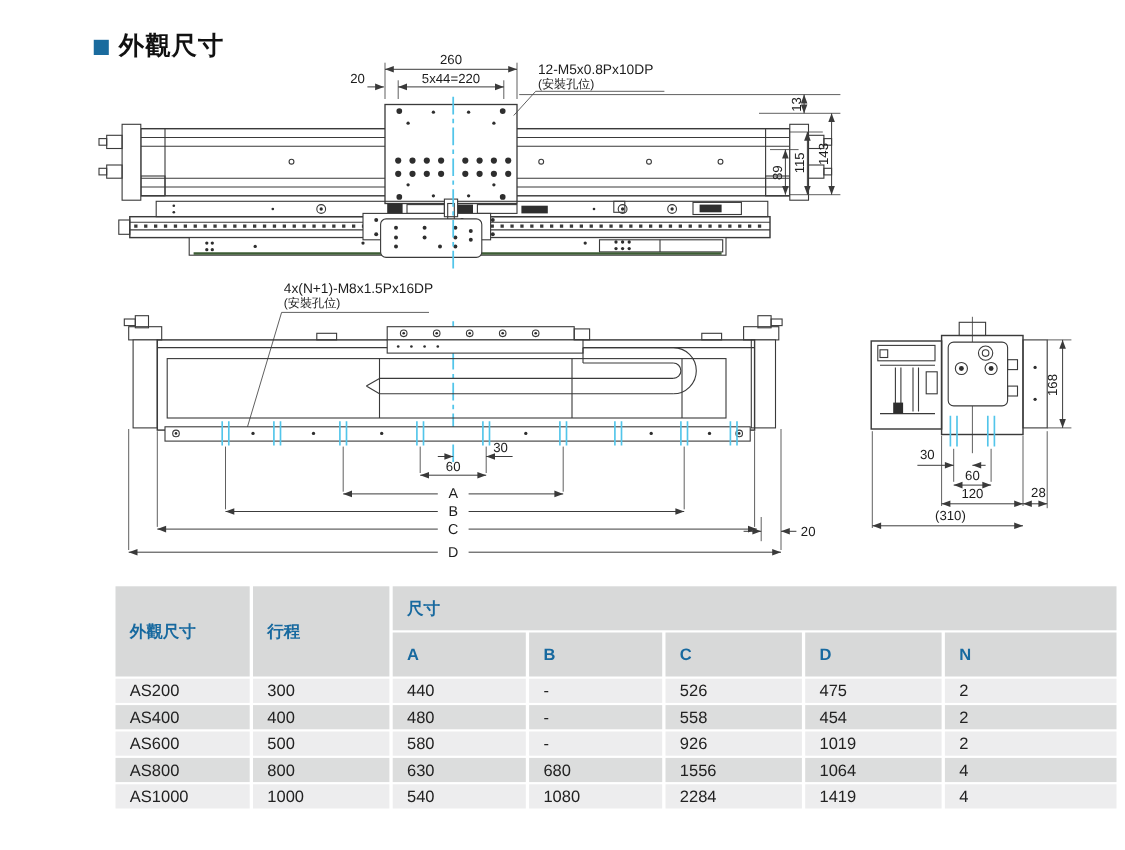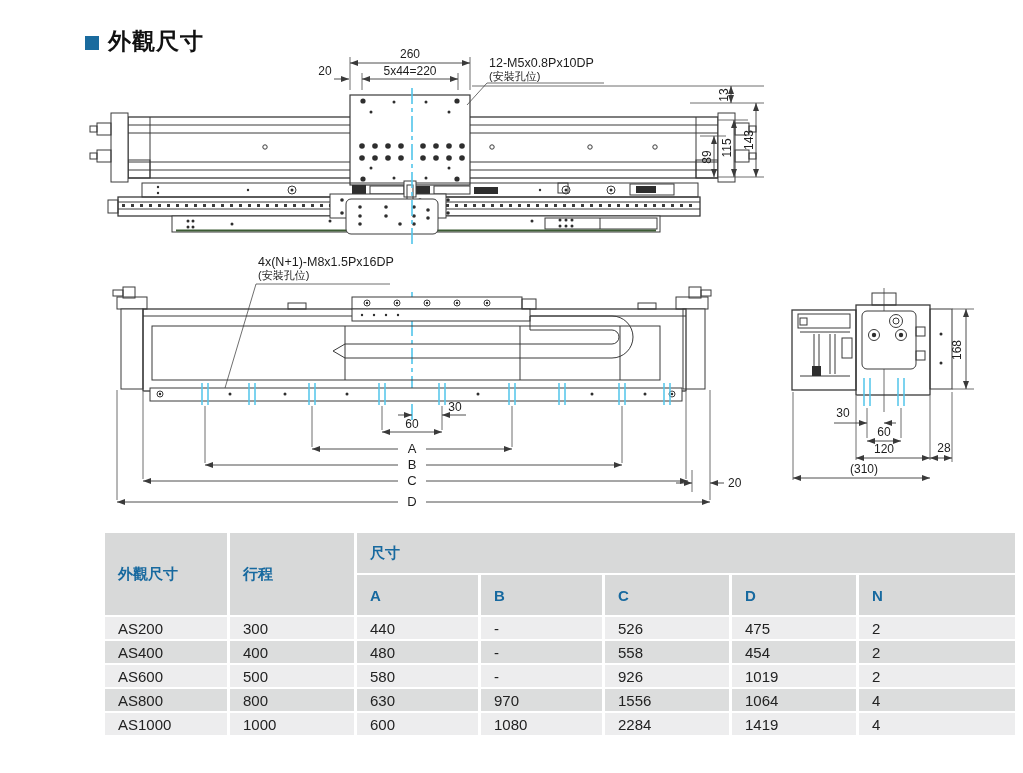--- a/index.html
+++ b/index.html
@@ -384,29 +384,29 @@
       <td>580</td>
       <td>-</td>
       <td>926</td>
       <td>1019</td>
       <td>2</td>
     </tr>
     <tr class="r-dark">
       <td>AS800</td>
       <td>800</td>
       <td>630</td>
-      <td>970</td>
+      <td>680</td>
       <td>1556</td>
       <td>1064</td>
       <td>4</td>
     </tr>
     <tr class="r-light">
       <td>AS1000</td>
       <td>1000</td>
-      <td>600</td>
+      <td>540</td>
       <td>1080</td>
       <td>2284</td>
       <td>1419</td>
       <td>4</td>
     </tr>
   </tbody>
     </table>
 
 </div>
 

